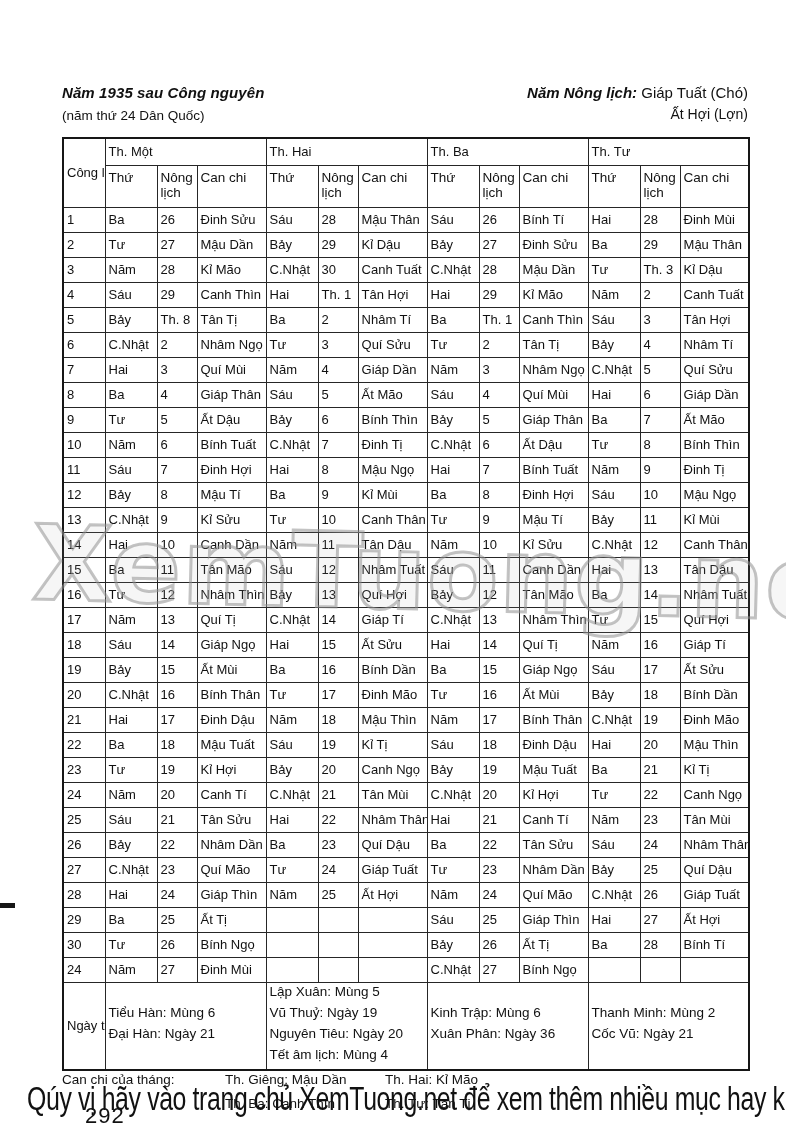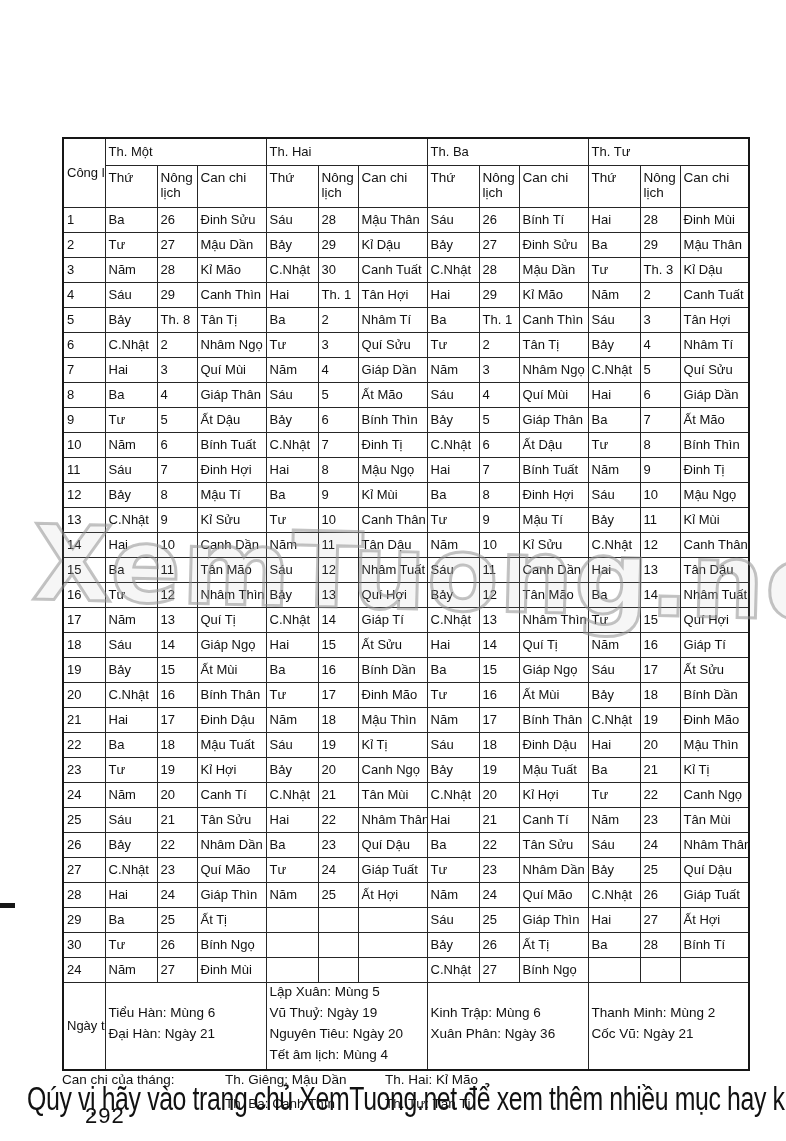--- a/index.html
+++ b/index.html
@@ -73,20 +73,30 @@
   }
   .page-number{position:absolute;left:85px;top:1103px;font-size:22px;letter-spacing:1px;}
 </style>
 </head>
 <body>
 
 <div class="page">
 
   <div class="edge-dash"></div>
 
+  <div class="header">
+    <div class="header-left">
+      <div class="title-main">Năm 1935 sau Công nguyên</div>
+      <div class="subtitle">(năm thứ  24 Dân Quốc)</div>
+    </div>
+    <div class="header-right">
+      <div class="title-right"><span class="bi">Năm Nông lịch:</span> <span>Giáp Tuất (Chó)</span></div>
+      <div class="subtitle-right">Ất Hợi (Lợn)</div>
+    </div>
+  </div>
 
   <table class="cal">
     <colgroup>
       <col style="width:42px">
       <col style="width:52px">
         <col style="width:40px">
         <col style="width:69px">
       <col style="width:52px">
         <col style="width:40px">
         <col style="width:69px">

